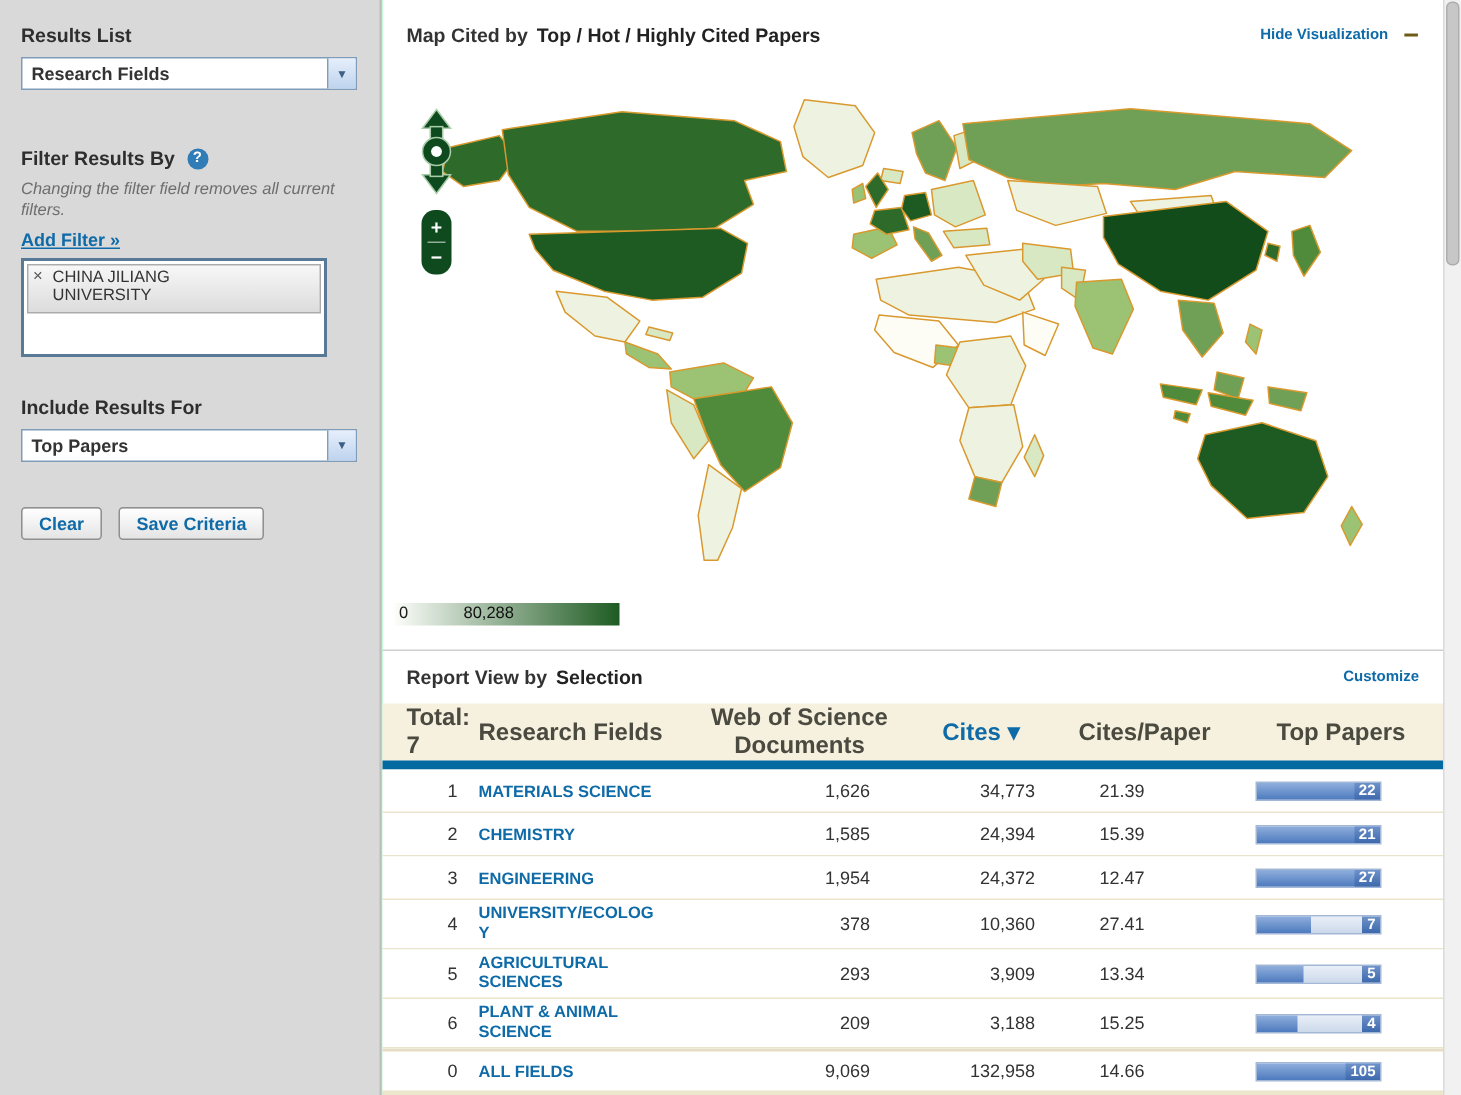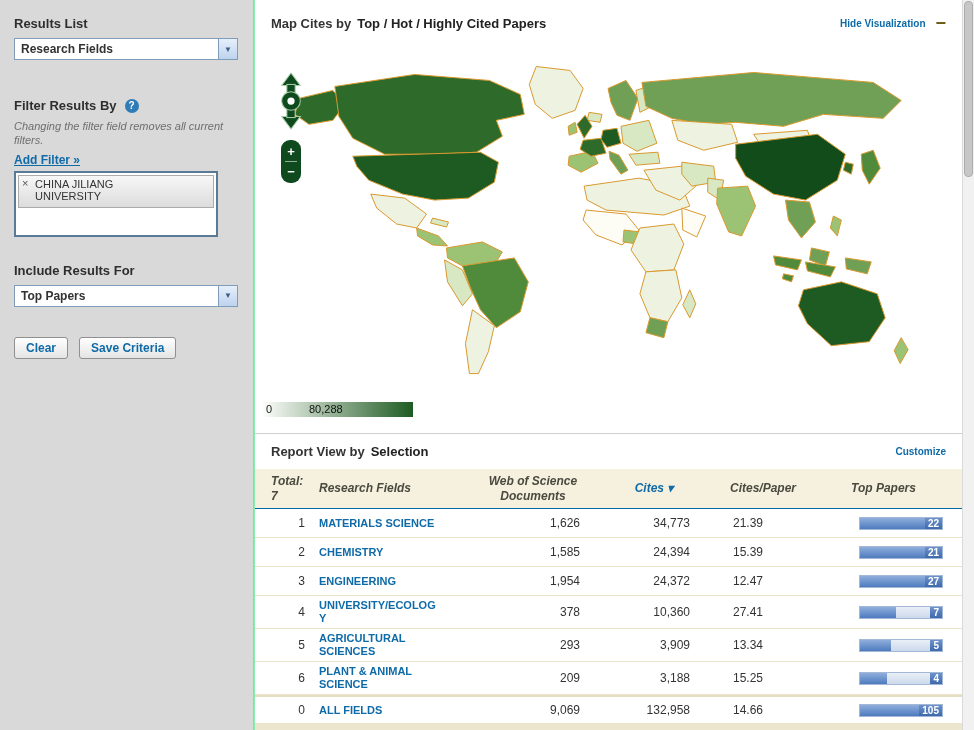--- a/index.html
+++ b/index.html
@@ -64,40 +64,40 @@
   .legend { position:absolute; left:8px; bottom:16px; width:150px; height:15px;
             background:linear-gradient(to right, var(--map-legend_start,#FCFDFA), var(--map-legend_end,#1E5B22)); }
   .legend-min { position:absolute; left:3px; top:1px; font-size:11px; color:#1A1A1A; }
   .legend-max { position:absolute; left:46px; top:1px; font-size:11px; color:#111; }
 
   .report-header { height:36px; border-top:1px solid #CFCFCF; padding:0 16px;
                    display:flex; align-items:center; justify-content:space-between; }
 
   
   .grid { display:grid; grid-template-columns:64px 148px 132px 110px 108px 1fr; align-items:center; }
-  .thead { background:var(--c-header_bg,#F6F1DE); min-height:40px; border-bottom:1px solid #0369a1;
-           font-size:12px; font-weight:bold; color:#4A4A40;font-style:italic; }
+  .thead { background:var(--c-header_bg,#F6F1DE); min-height:40px; border-bottom:6px solid #0369a1;
+           font-size:16px; font-weight:bold; color:#4A4A40; }
   .th { line-height:1.2; }
   .th-total { padding-left:16px; }
   .th-fields { }
   .th-docs { text-align:center; }
   .th-cites { text-align:center; color:var(--c-link,#0F6BA8); cursor:pointer; }
   .th-cpp { text-align:center; }
   .th-top { padding-left:34px; }
   .trow { min-height:29px; border-bottom:1px solid #EBE4CB; font-size:12px; color:#333; background:#fff; }
   .trow.two-line { min-height:33px; }
   .trow.total-row { border-top:2px solid #E6DEC2; }
   .c-rank { text-align:right; padding-right:14px; }
   .c-field a { color:var(--c-link,#0F6BA8); font-weight:bold; font-size:11px; line-height:1.2;
                display:inline-block; max-width:122px; overflow-wrap:anywhere; text-decoration:none; cursor:pointer; }
   .c-docs { text-align:right; padding-right:19px; }
   .c-cites { text-align:right; padding-right:19px; }
   .c-cpp { text-align:right; padding-right:54px; }
   .c-bar { }
-  .bar { position:relative; margin-left:42px; width:84px; height:13px;
+  .bar { position:relative; margin-left:20px; width:84px; height:13px;
          background:linear-gradient(#E9EFF7, var(--c-bar_track,#CCD9EB)); border:1px solid #A3B8D6; }
   .bar-fill { position:absolute; left:0; top:0; bottom:0; width:0;
               background:linear-gradient(#8FAEDC, var(--c-bar_blue,#4E7BBE)); }
   .bar-val { position:absolute; right:0; top:0; bottom:0; display:flex; align-items:center; padding:0 3px;
              background:linear-gradient(#6E92CA,#3D69AC); color:#fff; font-size:10px; font-weight:bold; }
   .bottom-strip { height:10px; background:var(--c-strip,#EDE6CE); }
 
   
   .scrollbar { position:absolute; right:0; top:0; width:12px; height:730px; background:#F1F1F1;
                border-left:1px solid #DADADA; }
@@ -140,21 +140,21 @@
     <div class="sb-buttons">
       <button class="sb-btn">Clear</button>
       <button class="sb-btn">Save Criteria</button>
     </div>
   </div>
 
   <div class="main">
 
     <div class="map-header">
       <div class="hdr-title">
-        <span class="prefix">Map Cites by</span><span>Top / Hot / Highly Cited Papers</span>
+        <span class="prefix">Map Cited by</span><span>Top / Hot / Highly Cited Papers</span>
       </div>
       <div class="hdr-right">
         <a class="hdr-link">Hide Visualization</a>
         <span class="collapse-icon">−</span>
       </div>
     </div>
 
     <div class="map-area">
 
       <svg class="world-map" viewBox="0 0 670 340" aria-label="world map">

